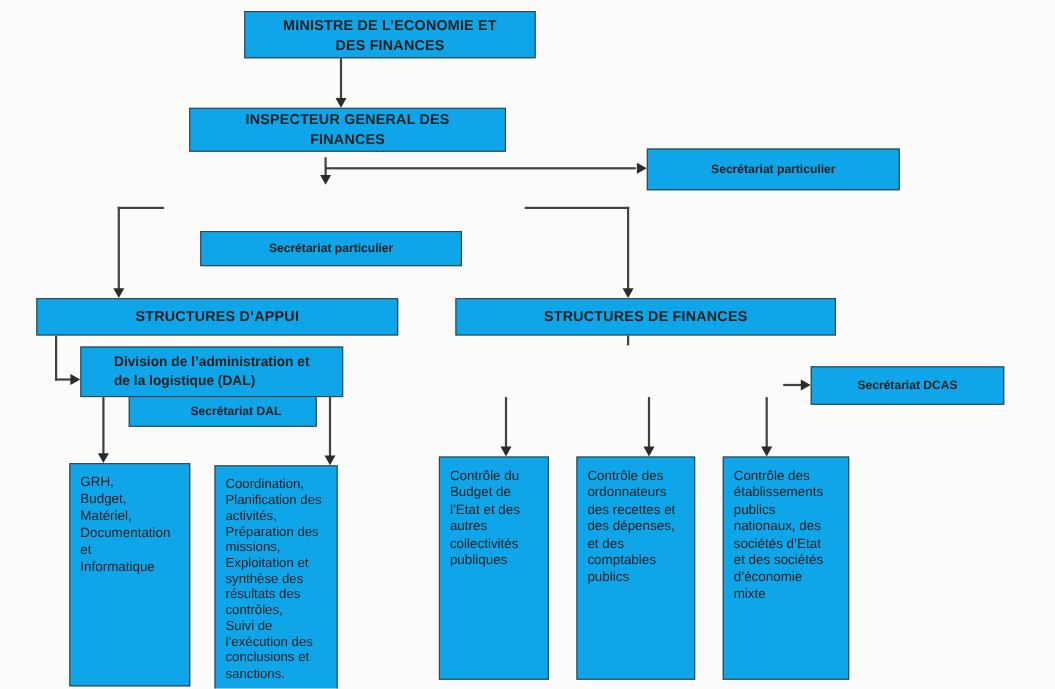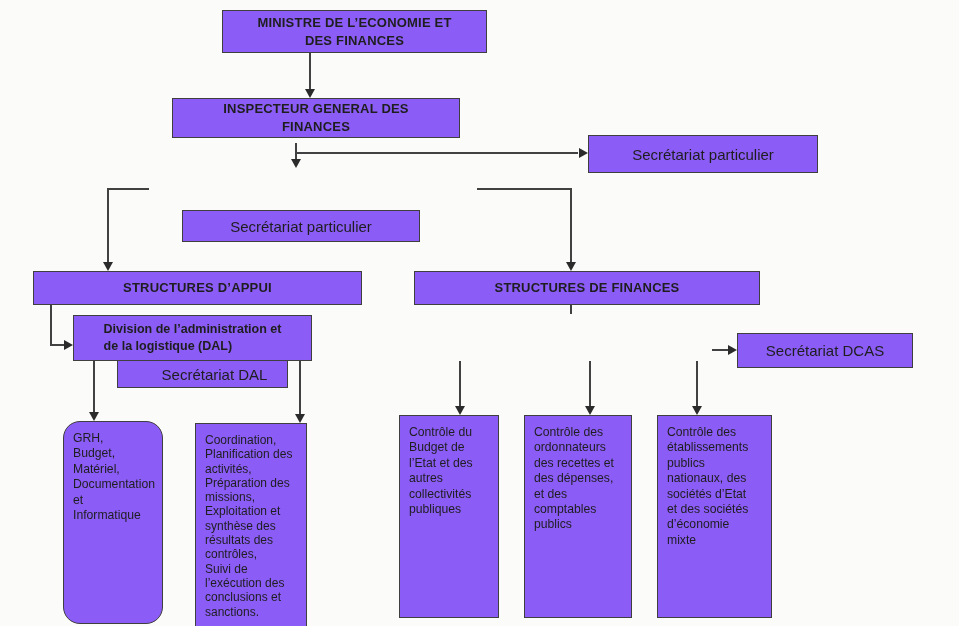--- a/index.html
+++ b/index.html
@@ -7,29 +7,29 @@
     width: 959px; height: 626px;
     background: #fbfbfa;
     font-family: "Liberation Sans", sans-serif;
     color: #1e1e1e;
     overflow: hidden;
   }
   #canvas { position: relative; width: 959px; height: 626px; }
 
   .node {
     position: absolute;
-    background: #8b5cf6;
+    background: #0ea5e9;
     border: 1.6px solid #3f3f3f;
     box-sizing: border-box;
     display: flex; align-items: center; justify-content: center;
     text-align: center;
     white-space: pre-line;
   }
   .hdr  { font-weight: bold; font-size: 13px; letter-spacing: .2px; line-height: 1.35; }
-  .sub  { font-weight: normal; font-size: 15px; }
+  .sub  { font-weight: bold; font-size: 11px; }
   .div2 { font-weight: bold; font-size: 12.5px; line-height: 1.4; }
   .div2 .inner { text-align: left; white-space: pre-line; }
   .leaf {
     align-items: flex-start; justify-content: flex-start;
     text-align: left; padding: 9px 6px 6px 9px;
     font-size: 12.2px; line-height: 15.4px; font-weight: normal;
   }
   .leaf.tight { line-height: 14.3px; font-size: 12px; }
 
   .line { position: absolute; background: #414141; }
@@ -100,21 +100,21 @@
   <div class="node div2" style="left:73px; top:315px; width:239px; height:46px;">
     <span class="inner">Division de l’administration et
 de la logistique (DAL)</span>
   </div>
 
   <div class="node sub" style="left:117px; top:360px; width:171px; height:28px;padding-left:24px;">Secrétariat DAL</div>
 
 
   <div class="node sub" style="left:737px; top:333px; width:176px; height:35px;">Secrétariat DCAS</div>
 
-  <div class="node leaf" style="left:63px;  top:421px; width:100px; height:203px;border-radius:17px;">GRH,
+  <div class="node leaf" style="left:63px;  top:421px; width:110px; height:203px;">GRH,
 Budget,
 Matériel,
 Documentation
 et
 Informatique</div>
 
   <div class="node leaf tight" style="left:195px; top:423px; width:112px; height:205px;">Coordination,
 Planification des
 activités,
 Préparation des

